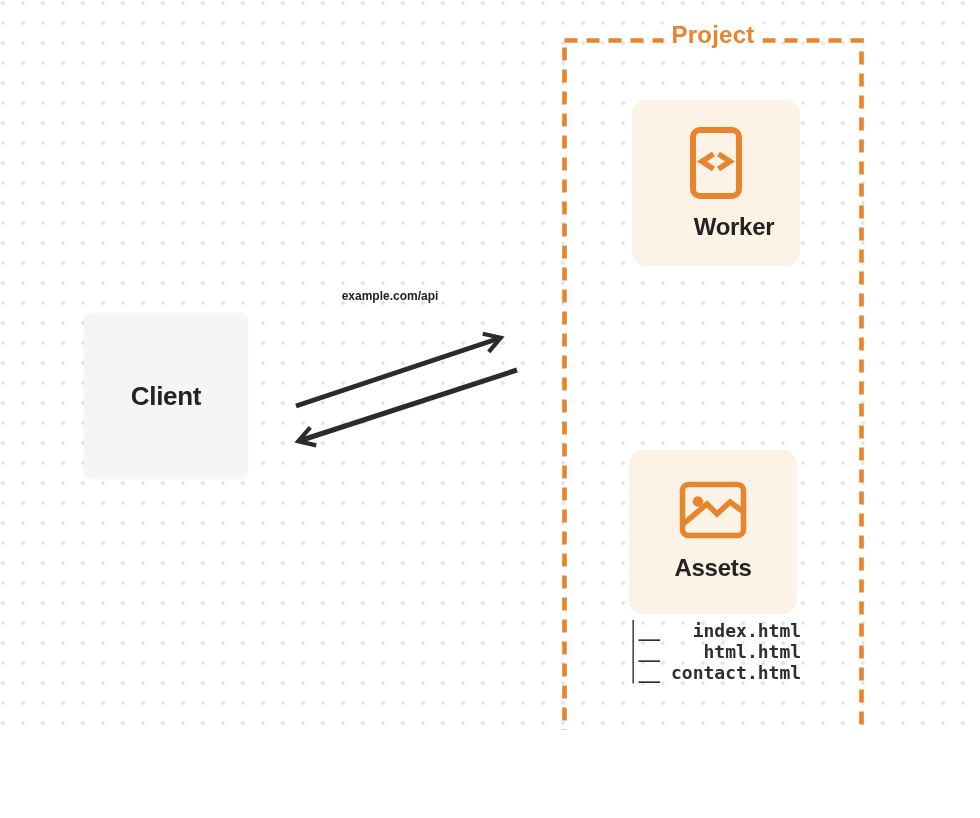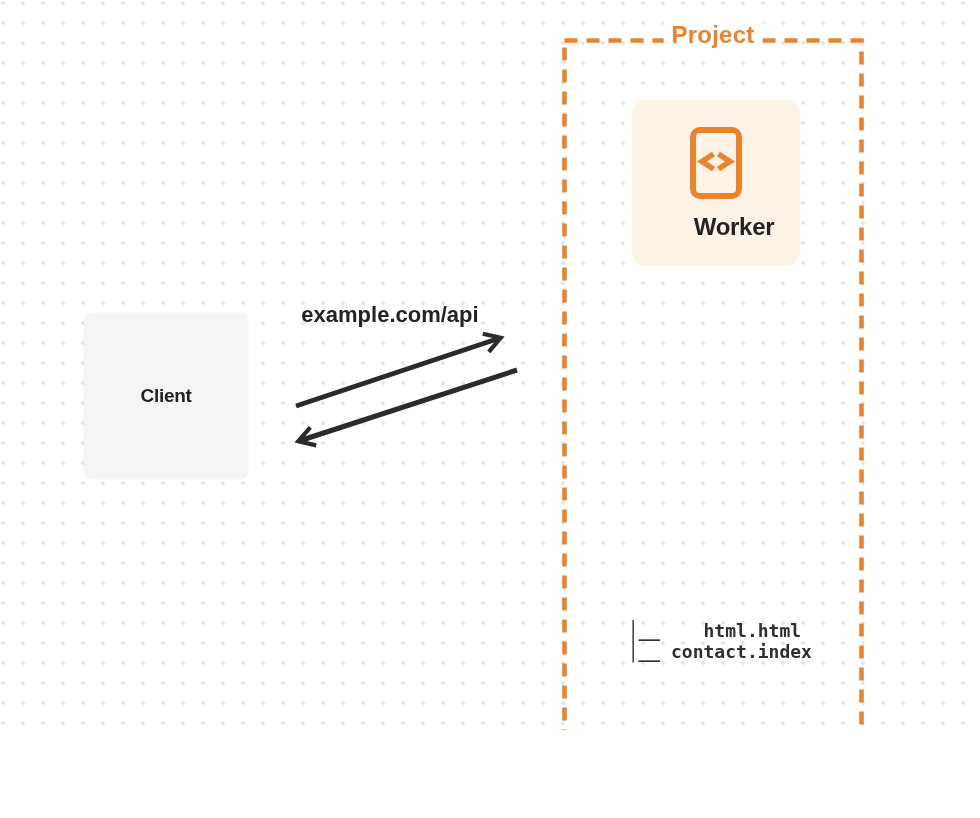--- a/index.html
+++ b/index.html
@@ -35,27 +35,27 @@
     background:#ffffff;padding:0 8px;
     font-size:24px;font-weight:700;color:var(--accent);
     letter-spacing:.2px;line-height:28px;
   }
   .client-box{
     position:absolute;left:84px;top:313px;width:164px;height:166px;
     background:var(--client-bg);border-radius:8px;
     display:flex;align-items:center;justify-content:center;
     box-shadow:0 0 0 1px rgba(0,0,0,0.015);
   }
-  .client-box .node-label{font-size:19px;}
+  .client-box .node-label{font-size:26px;}
   .node-label{
     font-weight:700;color:var(--ink);letter-spacing:-0.3px;
   }
   .req-label{
-    position:absolute;left:390px;top:302px;transform:translateX(-50%);
-    font-size:22px;font-weight:700;color:var(--ink);white-space:nowrap;
+    position:absolute;left:390px;top:289px;transform:translateX(-50%);
+    font-size:12px;font-weight:700;color:var(--ink);white-space:nowrap;
   }
   .card{
     position:absolute;width:168px;
     background:var(--cream);border-radius:14px;
     display:flex;flex-direction:column;align-items:center;
   }
   .card .node-label{font-size:24px;}
   .card.worker{left:632px;top:100px;height:166px;}
   .card.assets{left:629px;top:450px;height:164px;}
   .card.worker .node-icon{margin-top:26px;}
@@ -98,19 +98,33 @@
 
   <div class="card worker">
     <svg class="node-icon" width="54" height="74" viewBox="0 0 54 74" xmlns="http://www.w3.org/2000/svg">
       <rect class="icon-stroke" x="4" y="4" width="46" height="66" rx="7" stroke-width="6"></rect>
       <path class="icon-stroke" d="M24.5,28 L13,35.5 L24.5,43" stroke-width="5.5"></path>
       <path class="icon-stroke" d="M29.5,28 L41,35.5 L29.5,43" stroke-width="5.5"></path>
     </svg>
     <div class="node-label">Worker</div>
   </div>
 
+  <div class="card assets">
+    <svg class="node-icon" width="68" height="58" viewBox="0 0 68 58" xmlns="http://www.w3.org/2000/svg">
+      <defs>
+        <clipPath id="imgclip">
+            <rect x="3.5" y="3.5" width="61" height="51" rx="6"></rect>
+          </clipPath>
+      </defs>
+      <rect class="icon-stroke" x="3.5" y="3.5" width="61" height="51" rx="6" stroke-width="5.5"></rect>
+      <circle class="icon-fill" cx="19" cy="20.5" r="5.2"></circle>
+      <path class="icon-stroke" clip-path="url(#imgclip)" d="M3,44 L28,23 L38,33 L51,21 L66,32" stroke-width="5.5"></path>
+    </svg>
+    <div class="node-label">Assets</div>
+  </div>
 
   <div class="tree">
+    <div>  │__   index.html</div>
     <div>  │__    html.html</div>
-    <div>  │__ contact.index</div>
+    <div>  │__ contact.html</div>
   </div>
 
 </div>
 
 </body></html>

